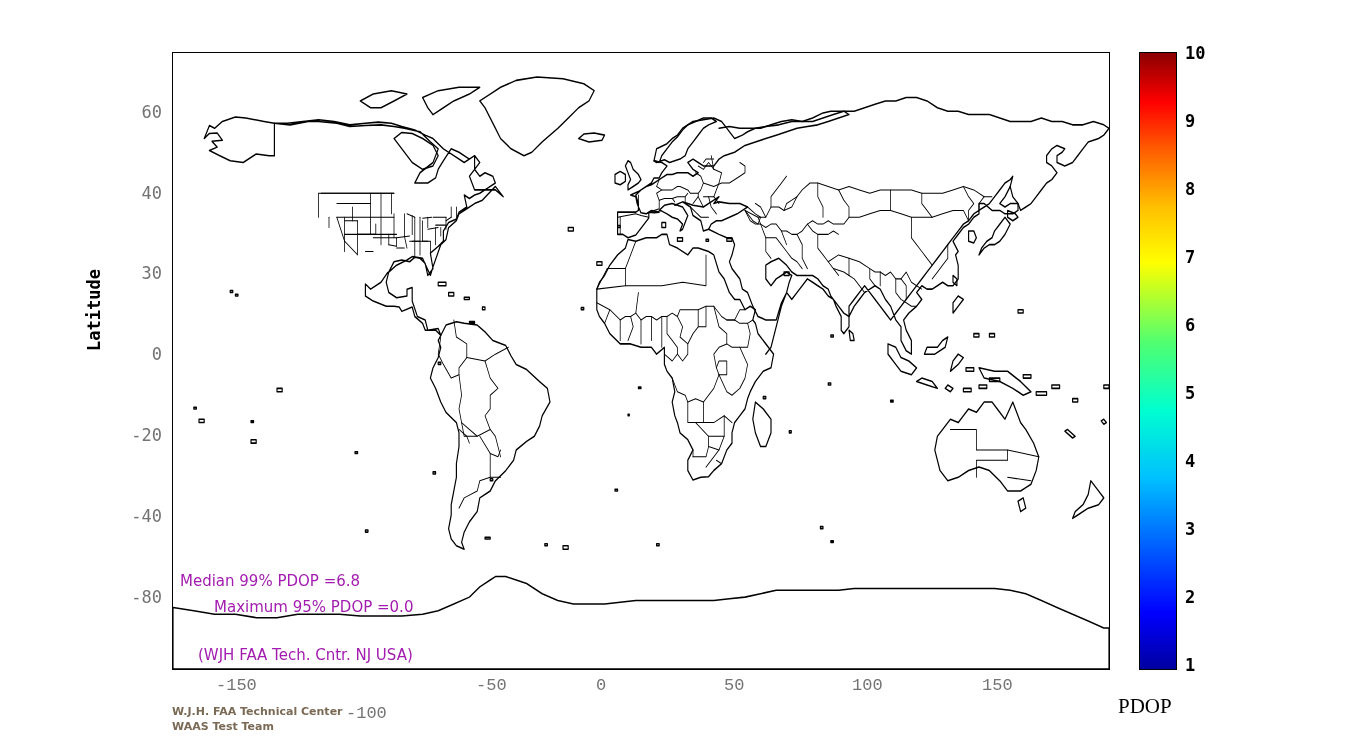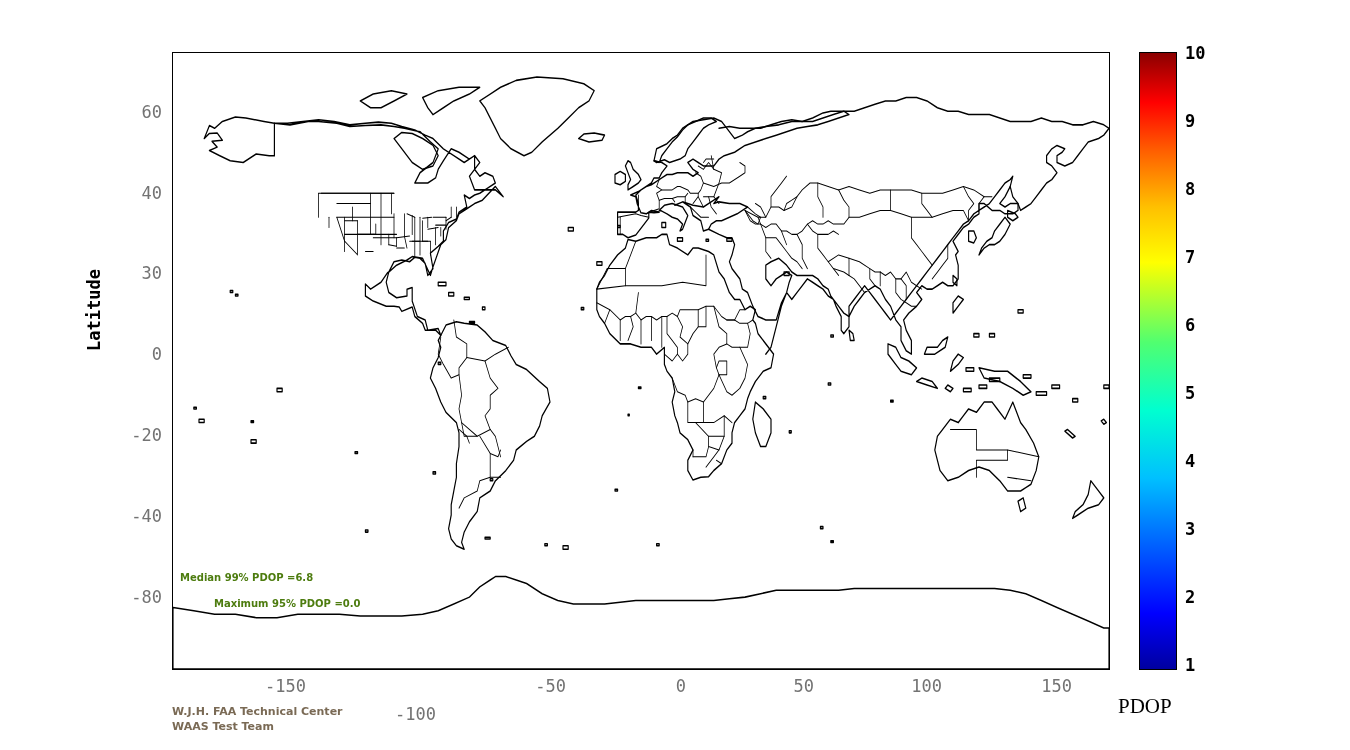--- a/index.html
+++ b/index.html
@@ -61,22 +61,23 @@
     font-family: "DejaVu Sans Mono", monospace;
     font-size: 17px;
     color: #737373;
     white-space: nowrap;
   }
   .ytick {
     text-align: right;
     width: 70px;
   }
   .xtick {
-    text-align: right;
+    text-align: left;
     width: 90px;
+    font-family: Liberation Mono, monospace;
   }
 
   
   .ylabel {
     position: absolute;
     left: -6px;
     top: 300px;
     width: 200px;
     text-align: center;
     transform: rotate(-90deg);
@@ -97,23 +98,23 @@
     font-size: 18px;
     font-weight: bold;
     color: #000;
     white-space: nowrap;
   }
 
   
   .annot {
     position: absolute;
     font-family: "DejaVu Sans", sans-serif;
-    font-size: 10px;
-    font-weight: bold;
-    color: #4d7c0f;
+    font-size: 15px;
+    font-weight: normal;
+    color: #a21caf;
     white-space: nowrap;
   }
   .annot-1 { left: 180px; top: 572px; }
   .annot-2 { left: 180px; top: 598px; margin-left: 34px; }
   .annot-3 { left: 180px; top: 621px; }
   .annot-4 { left: 198px; top: 646px; }
 
   
   .credit {
     position: absolute;
@@ -468,20 +469,21 @@
           <path d="M6,-54 L7,-54 L7,-53.4 L6,-53.4 Z"></path>
           <path name="kerguelen" d="M69,-49 L70,-49 L70,-48.4 L69,-48.4 Z"></path>
         </g>
       </g>
     </svg>
 
   </div>
 
   <div class="annot annot-1">Median 99% PDOP =6.8</div>
   <div class="annot annot-2">Maximum 95% PDOP =0.0</div>
+  <div class="annot annot-4">(WJH FAA Tech. Cntr. NJ USA)</div>
 
   <div class="tick xtick" style="left:216px; top:676px;">-150</div>
   <div class="tick xtick" style="left:346px; top:704px;">-100</div>
   <div class="tick xtick" style="left:476px; top:676px;">-50</div>
   <div class="tick xtick" style="left:596px; top:676px;">0</div>
   <div class="tick xtick" style="left:724px; top:676px;">50</div>
   <div class="tick xtick" style="left:852px; top:676px;">100</div>
   <div class="tick xtick" style="left:982px; top:676px;">150</div>
 
 

